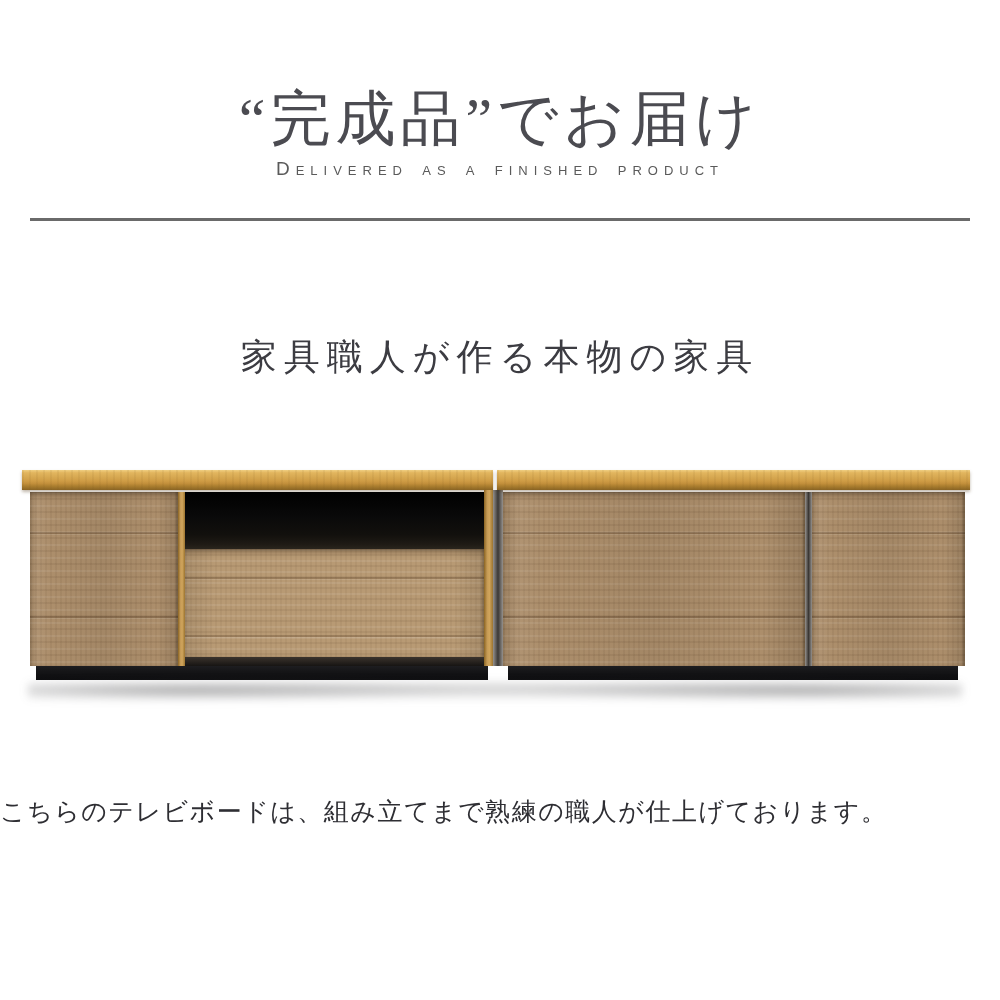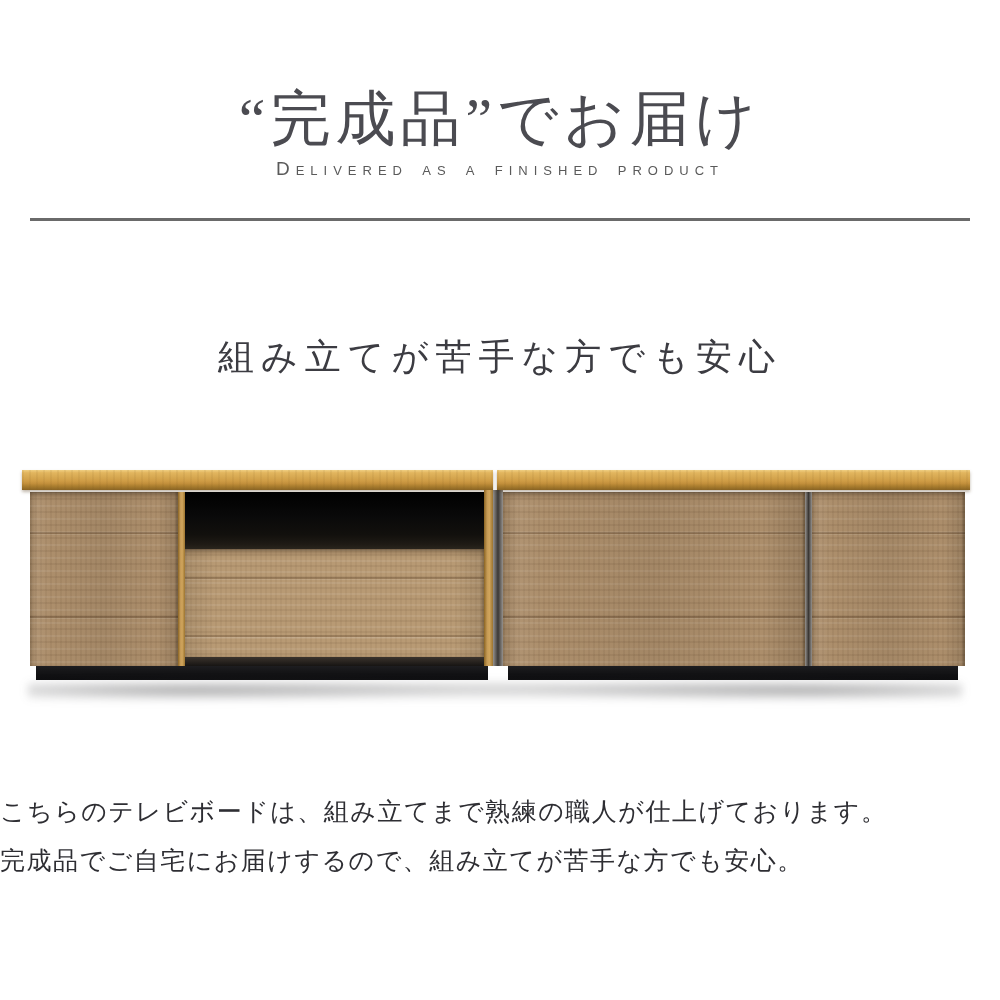--- a/index.html
+++ b/index.html
@@ -115,21 +115,21 @@
 <body>
 
 <div class="page">
 
   <header>
     <h1 class="title">“完成品”でお届け</h1>
     <p class="subtitle">Delivered as a finished product</p>
     <div class="divider"></div>
   </header>
 
-  <h2 class="subheading">組み立てが苦手な方でも安心</h2>
+  <h2 class="subheading">家具職人が作る本物の家具</h2>
 
   <figure class="photo">
 
     <div class="topboard" style="left:22px;width:471px;"></div>
     <div class="wood" style="left:30px;top:492px;width:148px;height:174px;"></div>
     <div class="edge-strip" style="left:178px;top:492px;width:7px;height:174px;"></div>
     <div class="niche" style="left:185px;top:492px;width:299px;height:57px;"></div>
     <div class="wood fine" style="left:185px;top:549px;width:299px;height:108px;"></div>
     <div class="drawer-gap" style="left:185px;top:657px;width:299px;height:9px;"></div>
     <div class="edge-strip" style="left:484px;top:490px;width:9px;height:176px;"></div>
@@ -141,16 +141,15 @@
     <div class="wood" style="left:503px;top:492px;width:302px;height:174px;"></div>
     <div class="seam" style="left:805px;top:492px;width:7px;height:174px;"></div>
     <div class="wood" style="left:812px;top:492px;width:153px;height:174px;"></div>
     <div class="plinth" style="left:508px;width:450px;"></div>
 
     <div class="floor-shadow"></div>
   </figure>
 
   <section class="desc">
     <p>こちらのテレビボードは、組み立てまで熟練の職人が仕上げております。</p>
-    <p>完成品でご自宅にお届けするので、組み立てが苦手な方でも安心。</p>
   </section>
 
 </div>
 
 </body></html>

